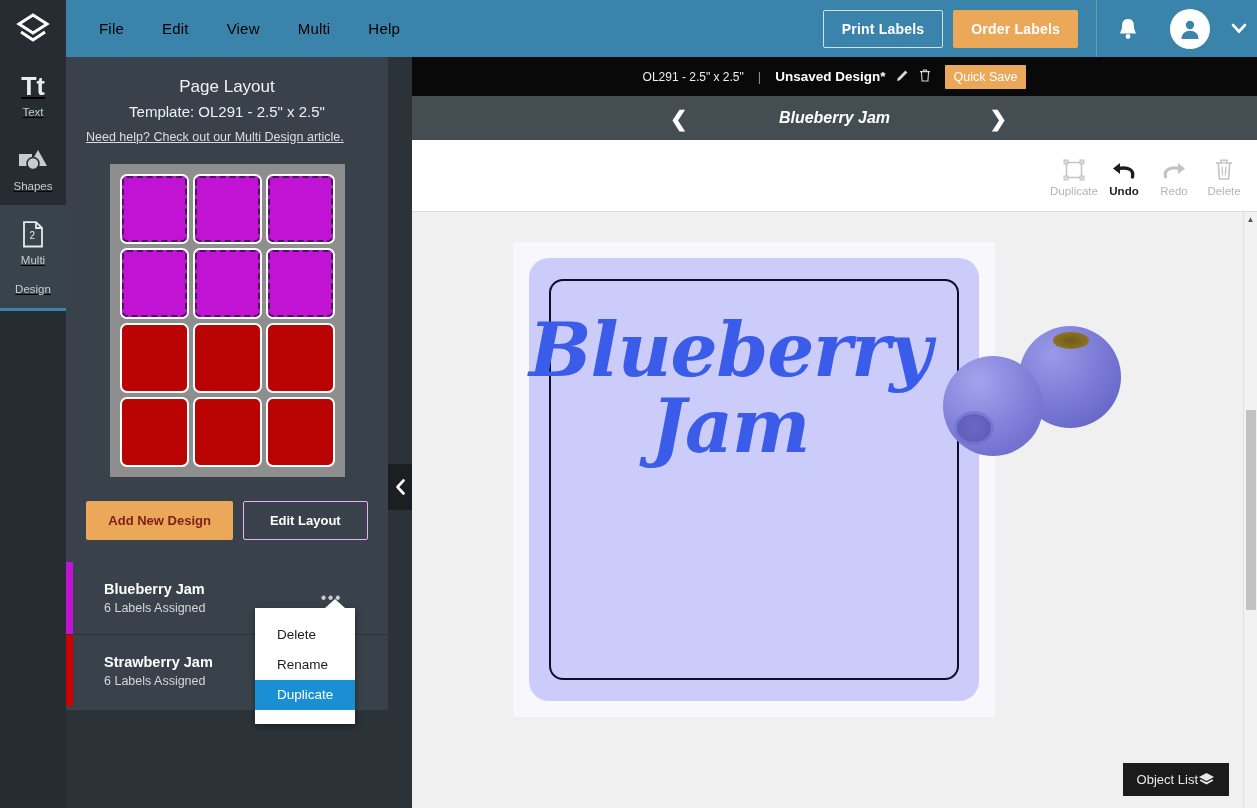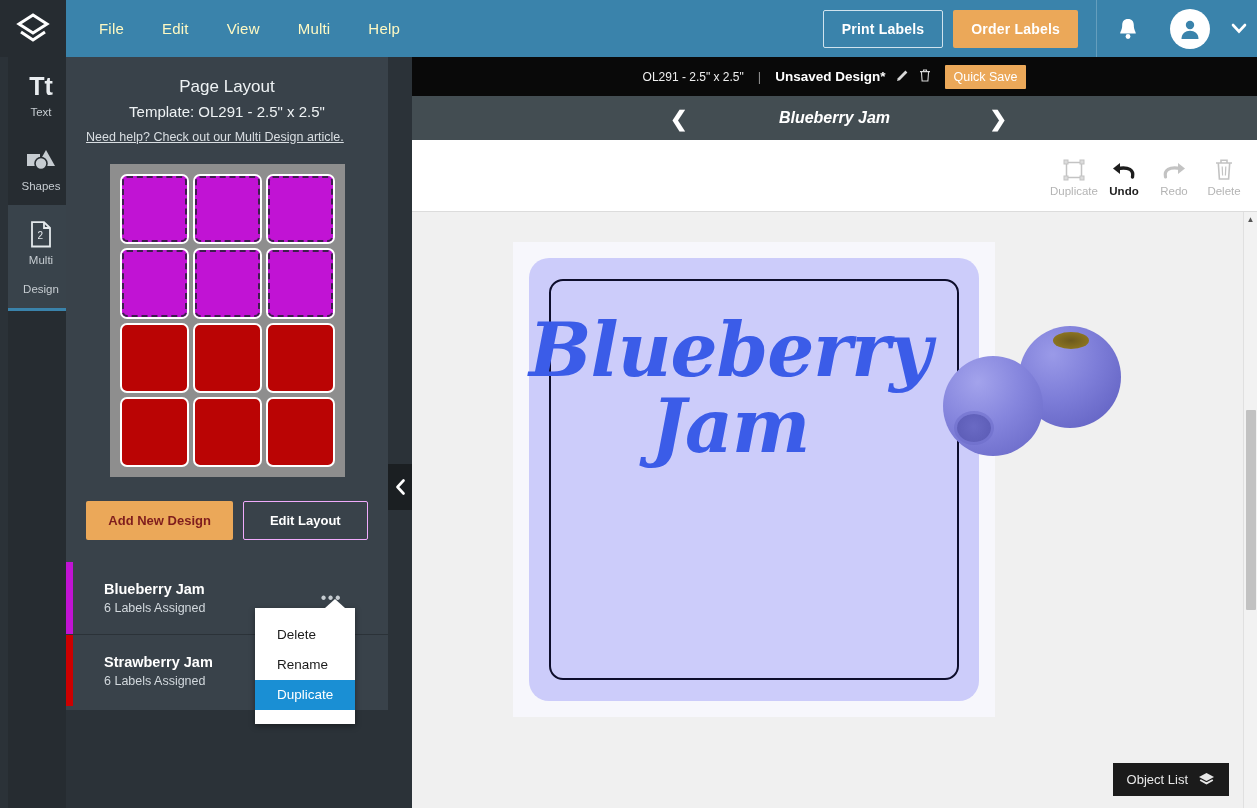--- a/index.html
+++ b/index.html
@@ -15,21 +15,21 @@
   .header {
     position: absolute; top: 0; left: 0; width: 1257px; height: 57px;
     background: #3a83ab; display: flex; align-items: center;
   }
   .logo-box {
     width: 66px; height: 57px; background: #262c31;
     display: flex; align-items: center; justify-content: center; flex: 0 0 66px;
   }
   .menu { display: flex; align-items: center; margin-left: 14px; }
   .menu-item {
-    color: #fef9c3; font-size: 15px; padding: 8px 19px; cursor: pointer;
+    color: #000000; font-size: 15px; padding: 8px 19px; cursor: pointer;
     letter-spacing: .2px;
   }
   .header-right {
     margin-left: auto; display: flex; align-items: center; height: 57px;
   }
   .btn-print {
     color: #fff; border: 1px solid #cfe3ee; background: transparent;
     font-size: 14px; font-weight: bold; padding: 10px 18px; cursor: pointer;
     border-radius: 2px; letter-spacing: .2px;
   }
@@ -42,22 +42,23 @@
   .bell-wrap { width: 62px; height: 57px; display: flex; align-items: center; justify-content: center; cursor: pointer; }
   .avatar-wrap { width: 62px; height: 57px; display: flex; align-items: center; justify-content: center; cursor: pointer; }
   .avatar {
     width: 40px; height: 40px; border-radius: 50%; background: #fff;
     display: flex; align-items: center; justify-content: center;
   }
   .caret-wrap { width: 36px; height: 57px; display: flex; align-items: center; justify-content: center; cursor: pointer; }
 
   
   .rail {
-    position: absolute; top: 57px; left: 8px; width: 66px; height: 751px;
+    position: absolute; top: 57px; left: 0; width: 66px; height: 751px;
     background: #262c31;
+    text-decoration: underline;
   }
   .rail-item {
     width: 66px; padding: 14px 0 12px; text-align: center; cursor: pointer;
     color: #c6ccd1;
   }
   .rail-item .rail-label { font-size: 11.5px; display: block; margin-top: 5px; line-height: 13px; }
   .rail-item.active { background: #39434b; }
   .rail-item.active::after {
     content: ""; display: block; height: 3px; background: #3a83ab;
     margin: 12px -0px -12px;
@@ -234,21 +235,21 @@
     font-size: 8px; color: #555; cursor: pointer;
   }
   .v-scroll-thumb {
     position: absolute; top: 198px; left: 2px; width: 10px; height: 200px;
     background: #c2c2c2; border-radius: 1px; cursor: pointer;
   }
 
   .object-list-tab {
     position: absolute; right: 28px; bottom: 12px; background: #1b1b1b;
     color: #e8e8e8; font-size: 13px; padding: 9px 14px; display: flex;
-    align-items: center; gap: 10px; cursor: pointer; z-index: 25;
+    align-items: center; cursor: pointer; z-index: 25;
   }
 </style>
 </head>
 <body>
 
 <div id="app">
 
   <div class="header">
     <div class="logo-box">
       <svg width="34" height="34" viewBox="0 0 34 34">

